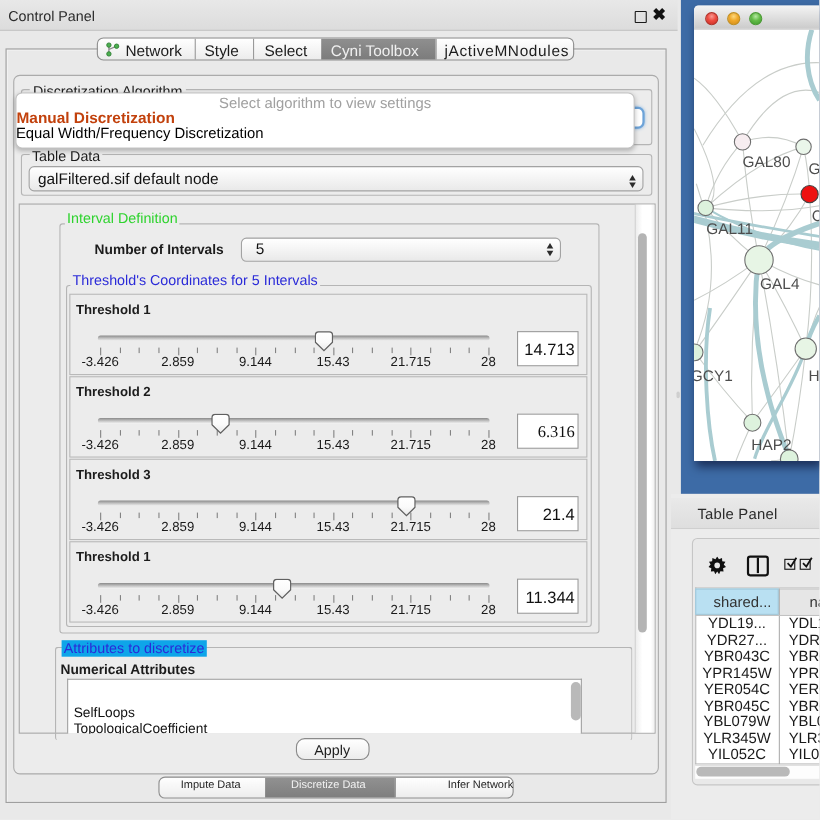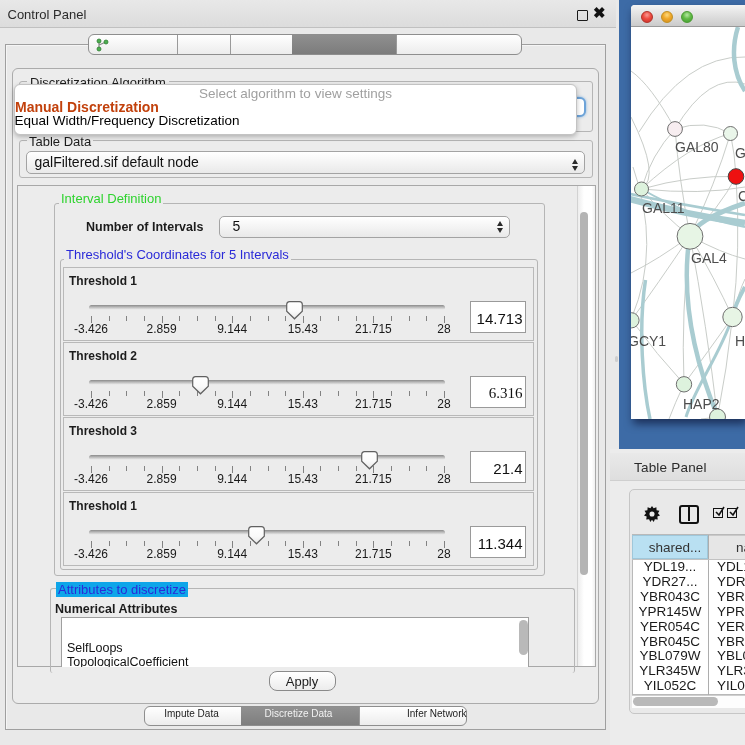--- a/index.html
+++ b/index.html
@@ -17,20 +17,27 @@
   <div class="abs" style="left:577px;top:10px;width:11px;height:11px;border:1.7px solid #1a1a1a;border-radius:1px;"></div>
   <div class="abs" style="left:593px;top:4px;font-size:15px;font-weight:bold;color:#111;">✖</div>
 
   <div class="abs" style="left:5px;top:44px;width:601px;height:685.5px;border:1px solid #9f9f9f;background:#e9e9e9;box-shadow:inset 1px 1px 0 #f5f5f5;"></div>
 
   <div class="abs" style="left:88px;top:34px;width:434px;height:21px;border:1px solid #8e8e8e;border-radius:6px;background:linear-gradient(#ffffff,#ececec);overflow:hidden;">
      <div class="abs" style="left:88px;top:0;width:1px;height:21px;background:#9a9a9a;"></div>
      <div class="abs" style="left:141px;top:0;width:1px;height:21px;background:#9a9a9a;"></div>
      <div class="abs" style="left:203px;top:0;width:104px;height:21px;background:linear-gradient(#8f8f8f,#7a7a7a);"></div>
      <div class="abs" style="left:307px;top:0;width:1px;height:21px;background:#9a9a9a;"></div>
+  </div>
+  <div class="abs" style="left:88px;top:38px;width:434px;height:16px;font-size:14px;color:#1c1c1c;">
+     <span class="abs" style="left:26px;top:0;">Network</span>
+     <span class="abs" style="left:98px;top:0;">Style</span>
+     <span class="abs" style="left:152.5px;top:0;">Select</span>
+     <span class="abs" style="left:212.7px;top:0;color:#f0f0f0;">Cyni Toolbox</span>
+     <span class="abs" style="left:316px;top:0;letter-spacing:0.6px;">jActiveMNodules</span>
   </div>
 
   <svg class="abs" style="left:95px;top:37px;" width="16" height="16" viewBox="0 0 16 16">
     <path d="M4,4 L4,12 M4,8 L11,5" stroke="#8a8a8a" stroke-width="1.2" fill="none"></path>
     <circle cx="4" cy="4" r="2" fill="#4caf50" stroke="#2e7d32" stroke-width="0.8"></circle>
     <circle cx="4" cy="12" r="2" fill="#4caf50" stroke="#2e7d32" stroke-width="0.8"></circle>
     <circle cx="11" cy="5" r="2" fill="#4caf50" stroke="#2e7d32" stroke-width="0.8"></circle>
   </svg>
 
   <div class="abs" style="left:12px;top:68px;width:587px;height:635.5px;border:1px solid #ababab;border-radius:6px;background:#ececec;"></div>

